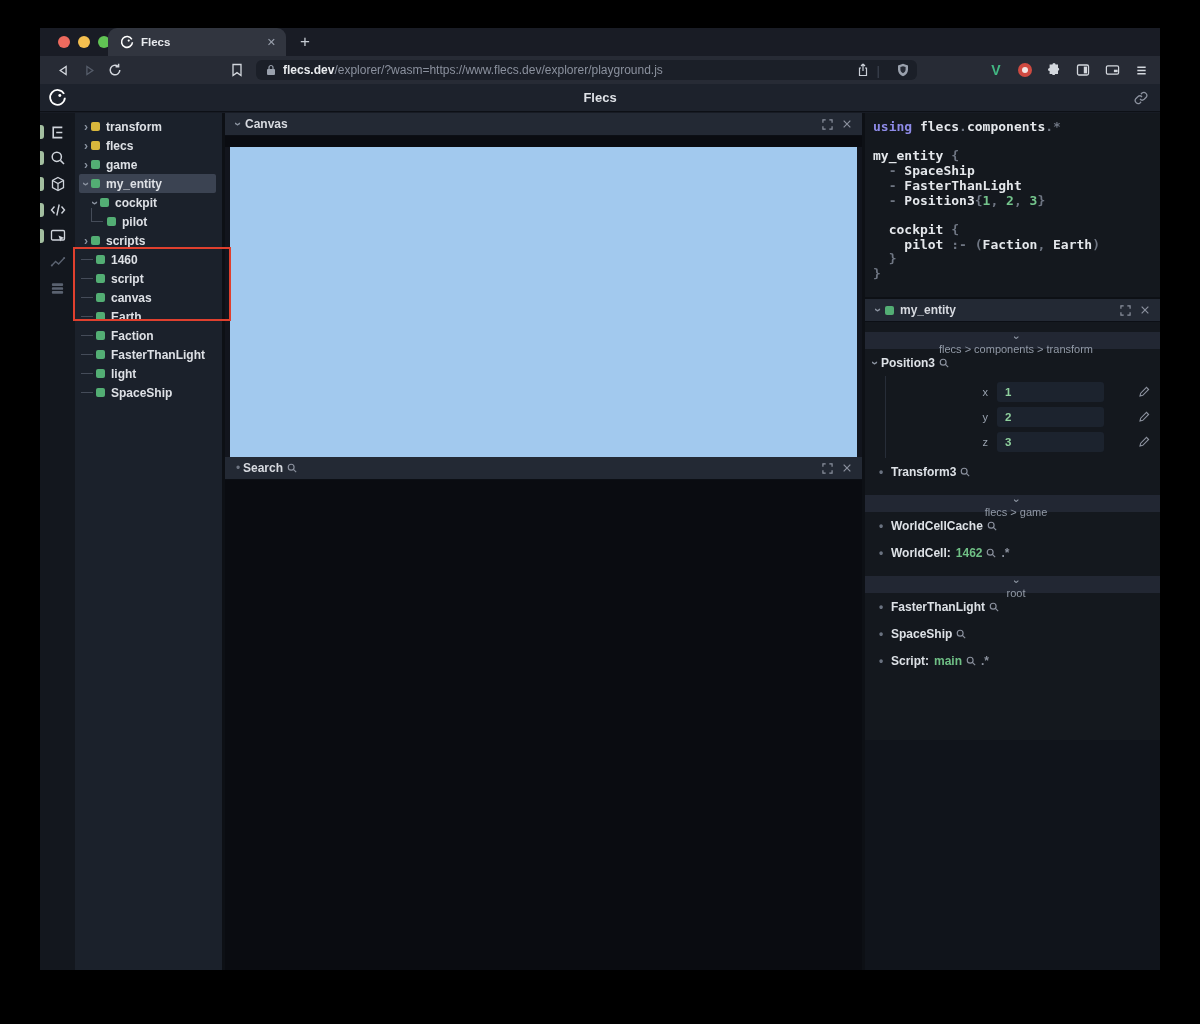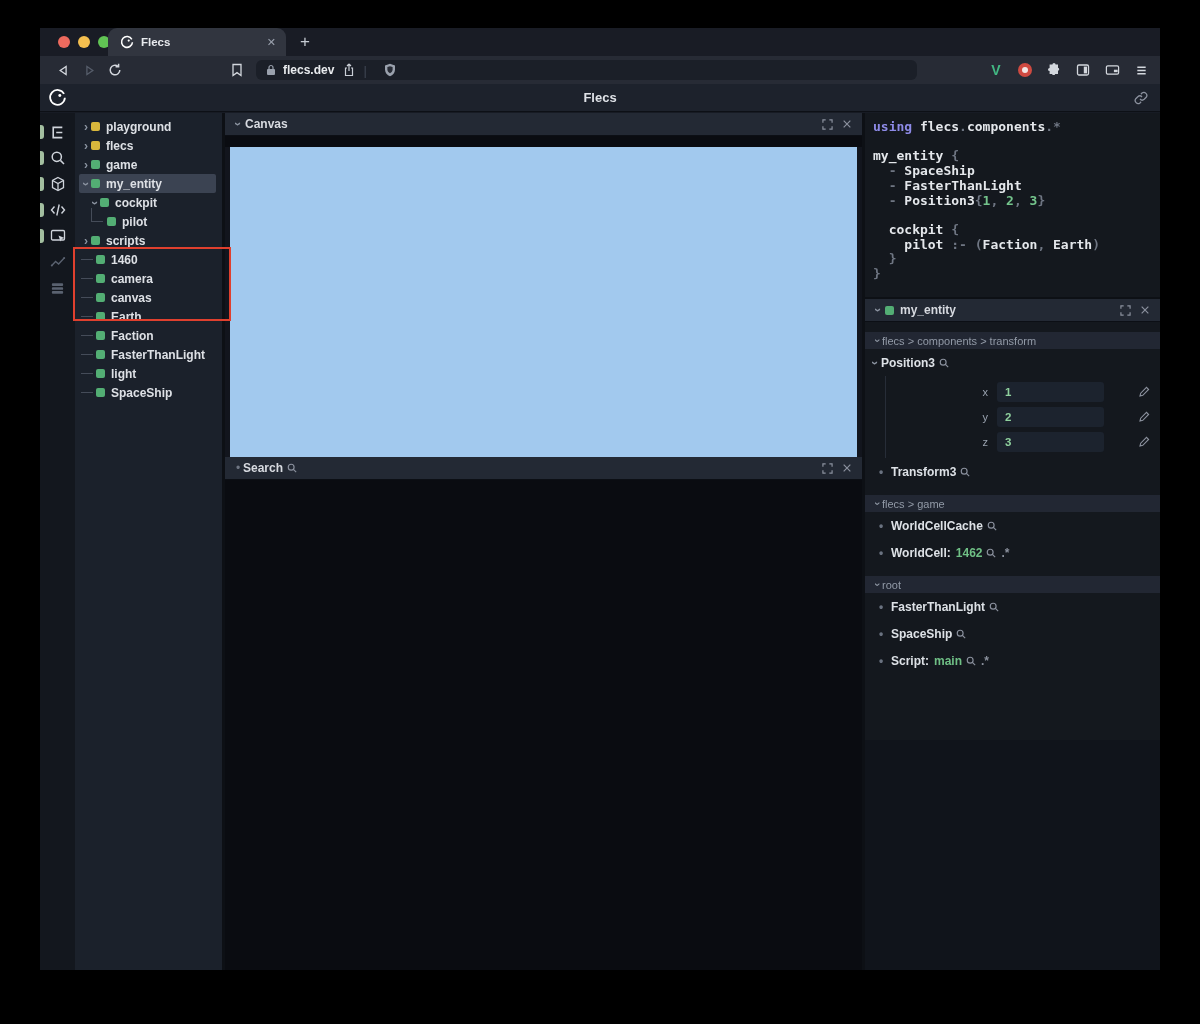--- a/index.html
+++ b/index.html
@@ -80,21 +80,21 @@
   .tok-n{color:#74c48c;font-weight:bold}
   .gap2{height:2px;background:#0d1015;}
   
   .inspbody{height:418px;background:#14181e;overflow:hidden;}
   .itoolbar{display:flex;align-items:center;gap:8px;padding:7px 16px 9px 16px;border-bottom:1px solid #242a34;}
   .ibtn{height:25px;background:#292f3b;border:none;border-radius:4px;color:#dfe3e8;display:flex;
     align-items:center;justify-content:center;font-family:inherit;}
   .ibtn.icon{width:31px;}
   .ibtn.text{padding:0 13px;font-size:12px;font-weight:bold;color:#e3e6ea;}
   .sechead{height:17px;background:#222733;display:flex;align-items:center;padding-left:7px;
-    font-size:11px;color:#929aa7;margin-top:10px;}
+    font-size:11px;color:#929aa7;margin-top:10px;flex-direction:column;}
   .sechead .arrow{font-size:11px;}
   .irow{display:flex;align-items:center;padding-left:16px;height:27px;font-size:12px;font-weight:bold;color:#dde1e6;}
   .irow .arrow{width:12px;margin-left:-12px;}
   .ibullet{color:#6a7280;width:12px;margin-left:-2px;flex:0 0 auto;}
   .iname{white-space:nowrap;}
   .ival{color:#6fbf85;margin-left:5px;white-space:nowrap;}
   .imag{color:#8b919e;margin-left:4px;display:flex;align-items:center;}
   .iwild{color:#8b919e;margin-left:5px;font-size:12px;font-weight:bold;}
   .fields{margin-left:20px;border-left:1px solid #272d38;padding:3px 0 4px 0;}
   .frow{display:flex;align-items:center;justify-content:flex-end;height:25px;padding-right:10px;}
@@ -152,20 +152,21 @@
         </svg>
     </span>
     <div class="urlbar">
       <span class="url-lock">
         <svg width="10" height="12" viewBox="0 0 10 12" fill="currentColor">
             <rect x="1" y="5" width="8" height="6" rx="1"></rect>
             <path d="M3 5V3.5a2 2 0 0 1 4 0V5" fill="none" stroke="currentColor" stroke-width="1.2"></path>
           </svg>
       </span>
       <span class="url-domain">flecs.dev</span>
+      <span class="url-path">/explorer/?wasm=https://www.flecs.dev/explorer/playground.js</span>
       <span class="url-right">
         <span class="picn" style="color:#c9ced6">
           <svg width="12" height="14" viewBox="0 0 12 14" fill="none" stroke="currentColor" stroke-width="1.2">
               <path d="M4 5H2.5v7.5h7V5H8"></path>
               <path d="M6 1v7M6 1 4 3M6 1l2 2"></path>
             </svg>
         </span>
         <span class="url-sep">|</span>
         <span class="picn" style="color:#9aa1ad">
           <svg width="12" height="14" viewBox="0 0 12 14" fill="currentColor">
@@ -271,21 +272,21 @@
             <rect x="2" y="6.6" width="12" height="2.8" rx="1"></rect>
             <rect x="2" y="10.7" width="12" height="2.8" rx="1"></rect>
           </svg>
         </div>
       </div>
     <div class="treepanel">
         <div class="trow">
           <span class="sp1" style="width:0px"></span>
           <span class="arrow">›</span>
           <span class="sq" style="background:#d9b73c"></span>
-          <span>playground</span>
+          <span>transform</span>
         </div>
         <div class="trow">
           <span class="sp1" style="width:0px"></span>
           <span class="arrow">›</span>
           <span class="sq" style="background:#d9b73c"></span>
           <span>flecs</span>
         </div>
         <div class="trow">
           <span class="sp1" style="width:0px"></span>
           <span class="arrow">›</span>
@@ -317,21 +318,21 @@
           <span>scripts</span>
         </div>
         <div class="trow">
           <span class="stub"></span>
           <span class="sq" style="background:#53ae74"></span>
           <span>1460</span>
         </div>
         <div class="trow">
           <span class="stub"></span>
           <span class="sq" style="background:#53ae74"></span>
-          <span>camera</span>
+          <span>script</span>
         </div>
         <div class="trow">
           <span class="stub"></span>
           <span class="sq" style="background:#53ae74"></span>
           <span>canvas</span>
         </div>
         <div class="trow">
           <span class="stub"></span>
           <span class="sq" style="background:#53ae74"></span>
           <span>Earth</span>

